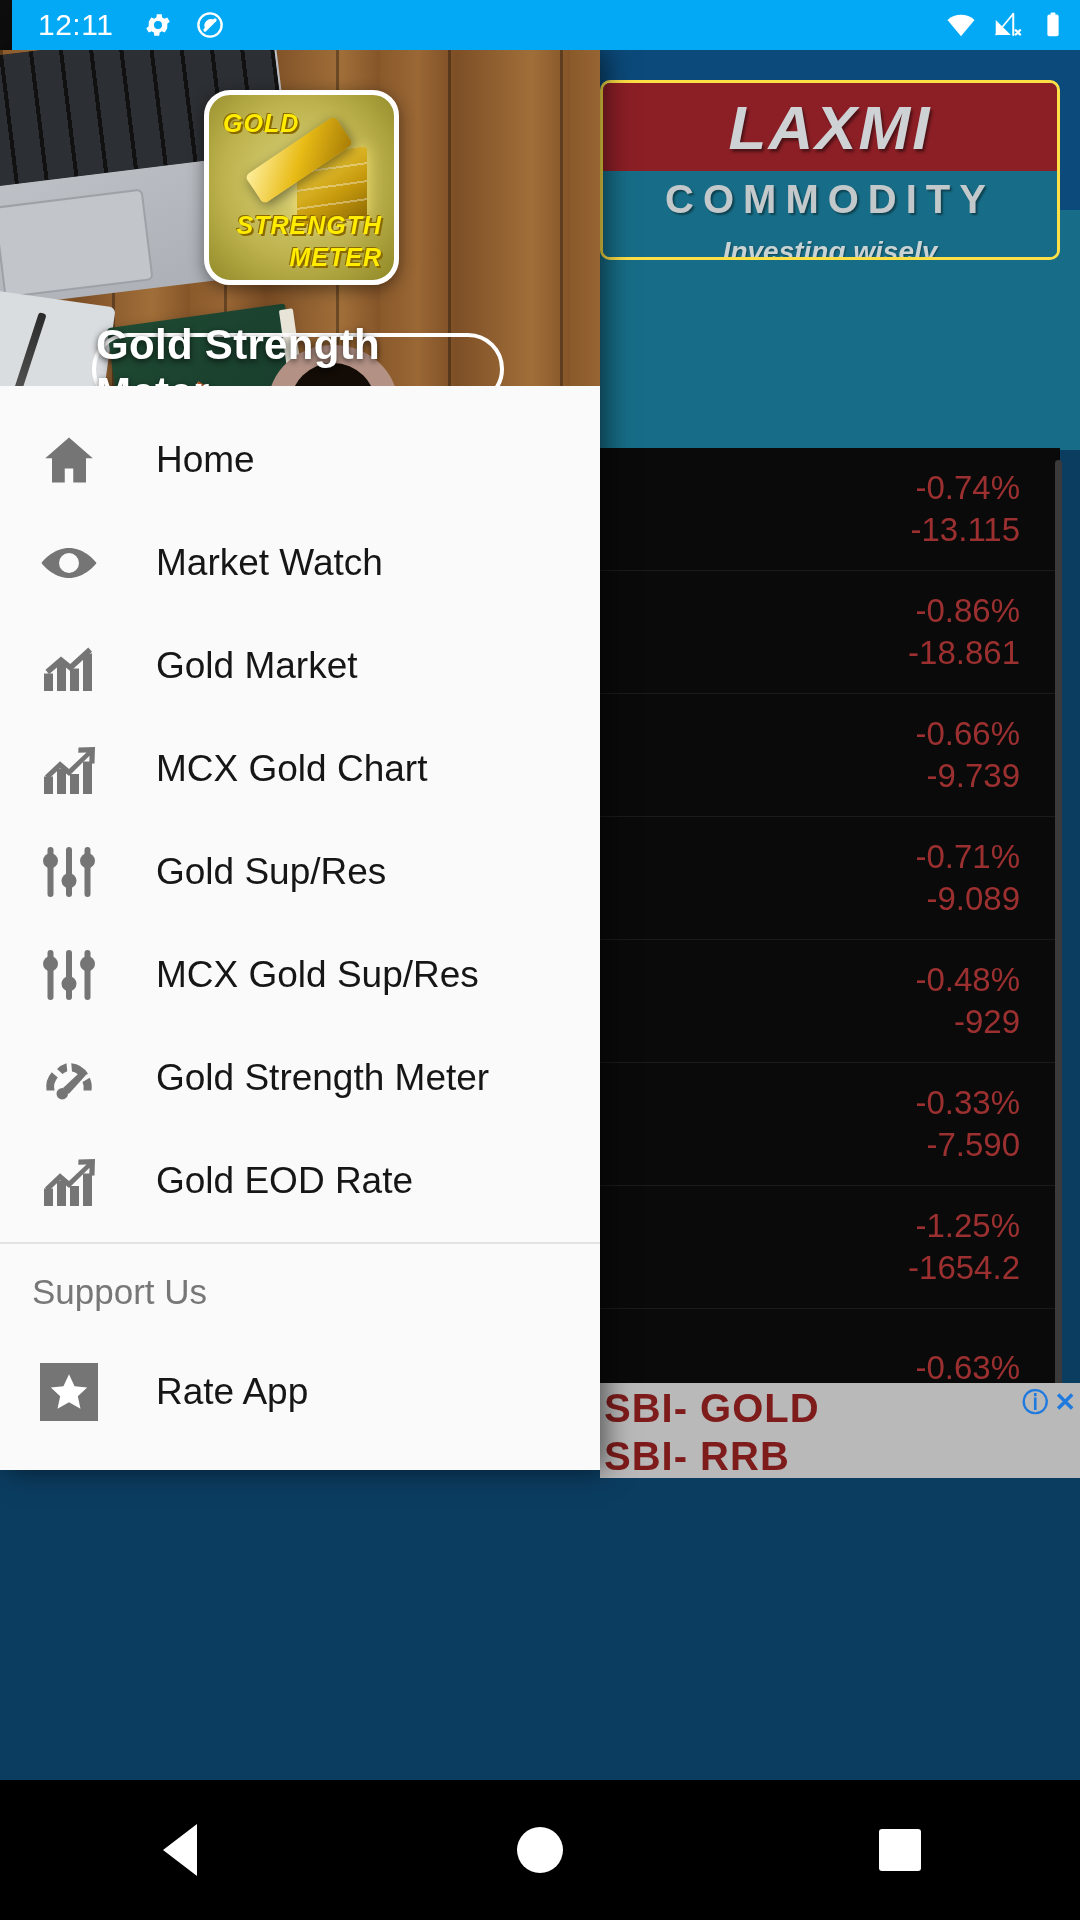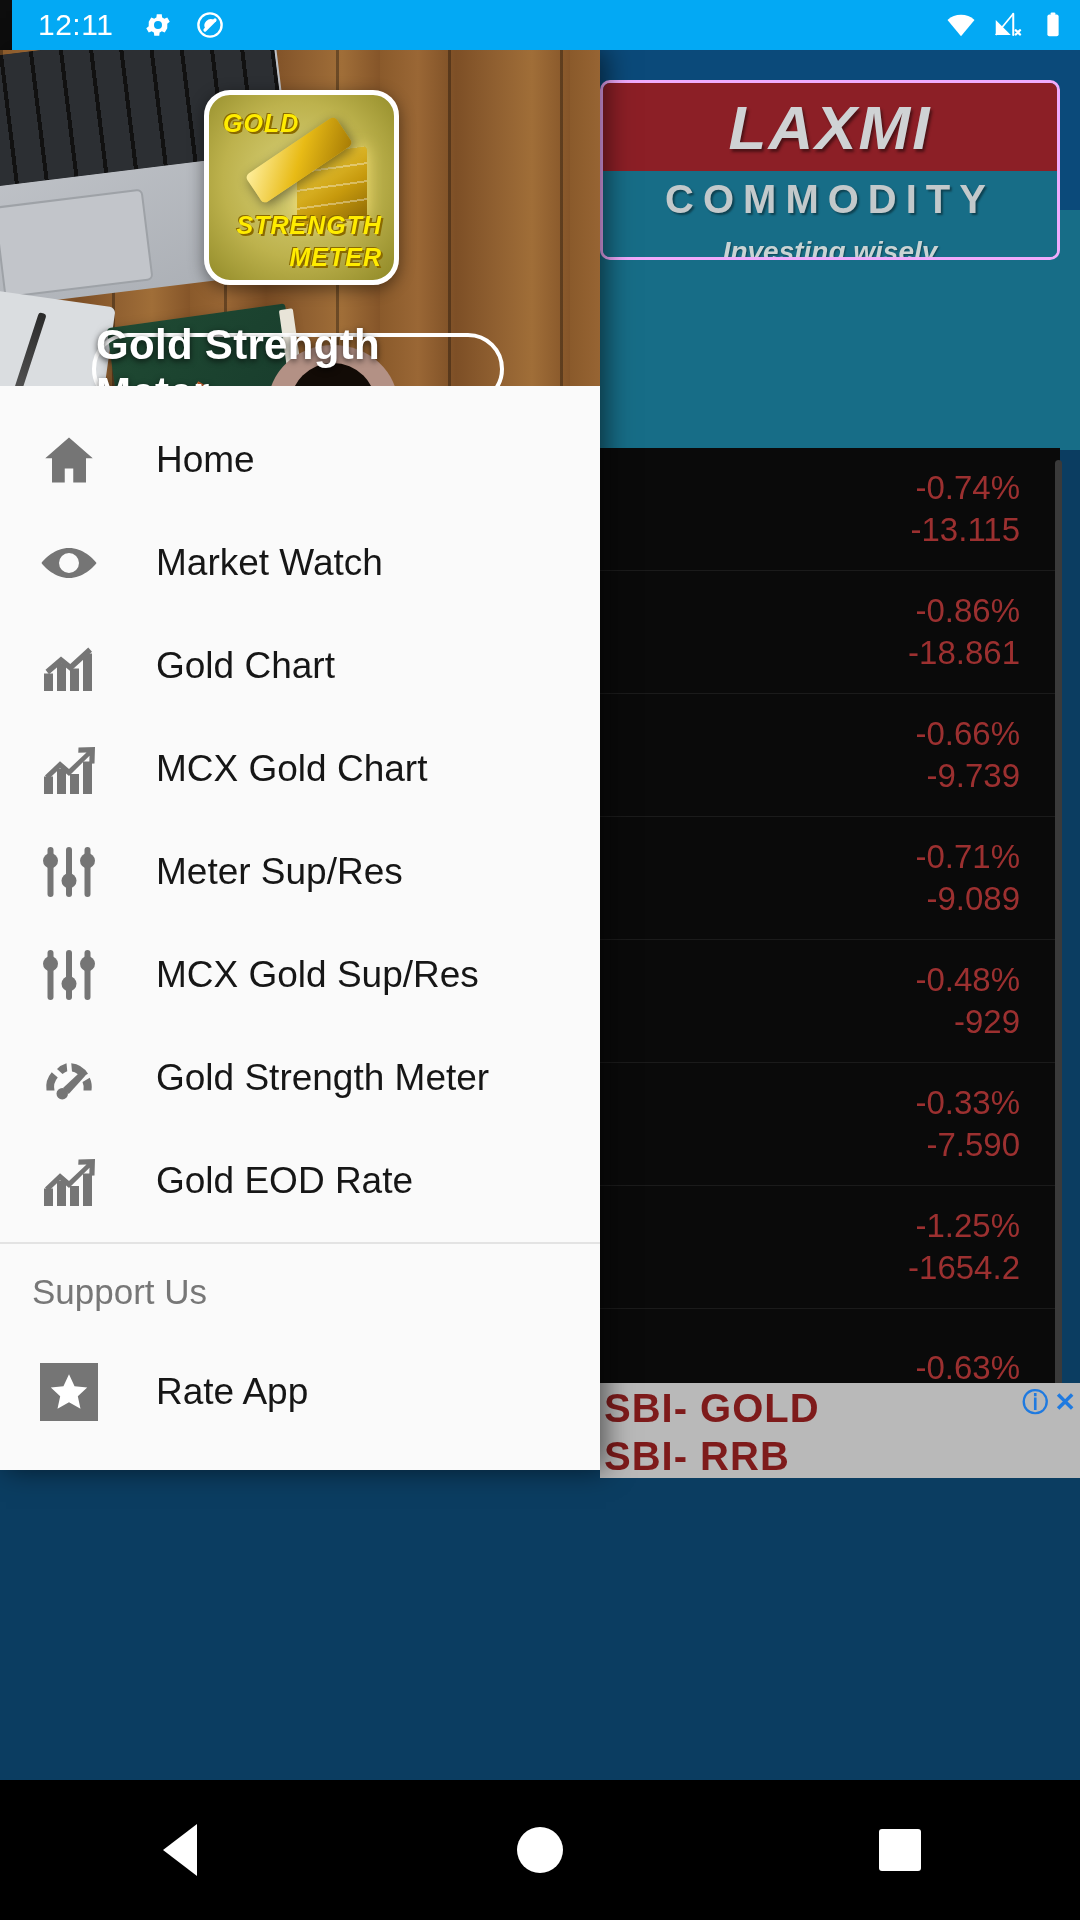--- a/index.html
+++ b/index.html
@@ -26,21 +26,21 @@
   .app-bg { position:absolute; top:50px; left:0; width:1080px; height:1730px; background:#0b3d61; }
   .appbar {
     position:absolute; top:0; left:0; width:1080px; height:160px;
     background:#0b4a7a;
     display:flex; align-items:center; justify-content:flex-end; padding-right:60px;
   }
   .refresh-wrap { width:60px; height:60px; }
   .banner-area { position:absolute; top:160px; left:0; width:1080px; height:240px; background:#176d87; }
   .brand-card {
     position:absolute; top:30px; left:600px; width:460px; height:180px;
-    border:3px solid #f0abfc; border-radius:10px; overflow:hidden;
+    border:3px solid #fde047; border-radius:10px; overflow:hidden;
     background:#176d87;
   }
   .brand-top { height:88px; background:#8c1f26; display:flex; align-items:center; justify-content:center; }
   .brand-top span {
     color:#cfd2d4; font-size:62px; font-weight:bold; font-style:italic;
     letter-spacing:2px; text-shadow:2px 3px 3px rgba(0,0,0,.45);
   }
   .brand-mid { height:56px; background:#176d87; display:flex; align-items:center; justify-content:center; }
   .brand-mid span {
     color:#c3c9cb; font-size:40px; font-weight:bold; letter-spacing:9px;
@@ -348,21 +348,21 @@
       <div class="menu-item">
         <div class="menu-icon">
           <svg viewBox="0 0 24 24" width="60" height="60" fill="#757575">
             <rect x="2" y="15" width="3.6" height="7"></rect>
             <rect x="7.2" y="11" width="3.6" height="11"></rect>
             <rect x="12.4" y="13" width="3.6" height="9"></rect>
             <rect x="17.6" y="7" width="3.6" height="15"></rect>
             <path d="M2.6 13.5 8.8 8.2l3.7 3 7.2-6.6 1.5 1.7-8.6 7.8-3.7-3-4.9 4.2z"></path>
           </svg>
         </div>
-        <div class="menu-label">Gold Chart</div>
+        <div class="menu-label">Gold Market</div>
       </div>
 
       <div class="menu-item">
         <div class="menu-icon">
           <svg viewBox="0 0 24 24" width="60" height="60" fill="#757575">
             <rect x="2" y="15" width="3.6" height="7"></rect>
             <rect x="7.2" y="12" width="3.6" height="10"></rect>
             <rect x="12.4" y="14" width="3.6" height="8"></rect>
             <rect x="17.6" y="9" width="3.6" height="13"></rect>
             <path d="M2.4 14.6 8.4 8.9l3.6 3.1L19 5.4l-3.3.1.1-2.1 6.6-.2-.2 6.6-2.1.1.1-3.2-8.2 8.1-3.6-3.1-4.6 4.4z"></path>
@@ -375,21 +375,21 @@
         <div class="menu-icon">
           <svg viewBox="0 0 24 24" width="60" height="60" fill="#757575">
             <rect x="3.4" y="2" width="2.4" height="20" rx="1.2"></rect>
             <rect x="10.8" y="2" width="2.4" height="20" rx="1.2"></rect>
             <rect x="18.2" y="2" width="2.4" height="20" rx="1.2"></rect>
             <circle cx="4.6" cy="7.5" r="3"></circle>
             <circle cx="12" cy="15.5" r="3"></circle>
             <circle cx="19.4" cy="7.5" r="3"></circle>
           </svg>
         </div>
-        <div class="menu-label">Meter Sup/Res</div>
+        <div class="menu-label">Gold Sup/Res</div>
       </div>
 
       <div class="menu-item">
         <div class="menu-icon">
           <svg viewBox="0 0 24 24" width="60" height="60" fill="#757575">
             <rect x="3.4" y="2" width="2.4" height="20" rx="1.2"></rect>
             <rect x="10.8" y="2" width="2.4" height="20" rx="1.2"></rect>
             <rect x="18.2" y="2" width="2.4" height="20" rx="1.2"></rect>
             <circle cx="4.6" cy="7.5" r="3"></circle>
             <circle cx="12" cy="15.5" r="3"></circle>

